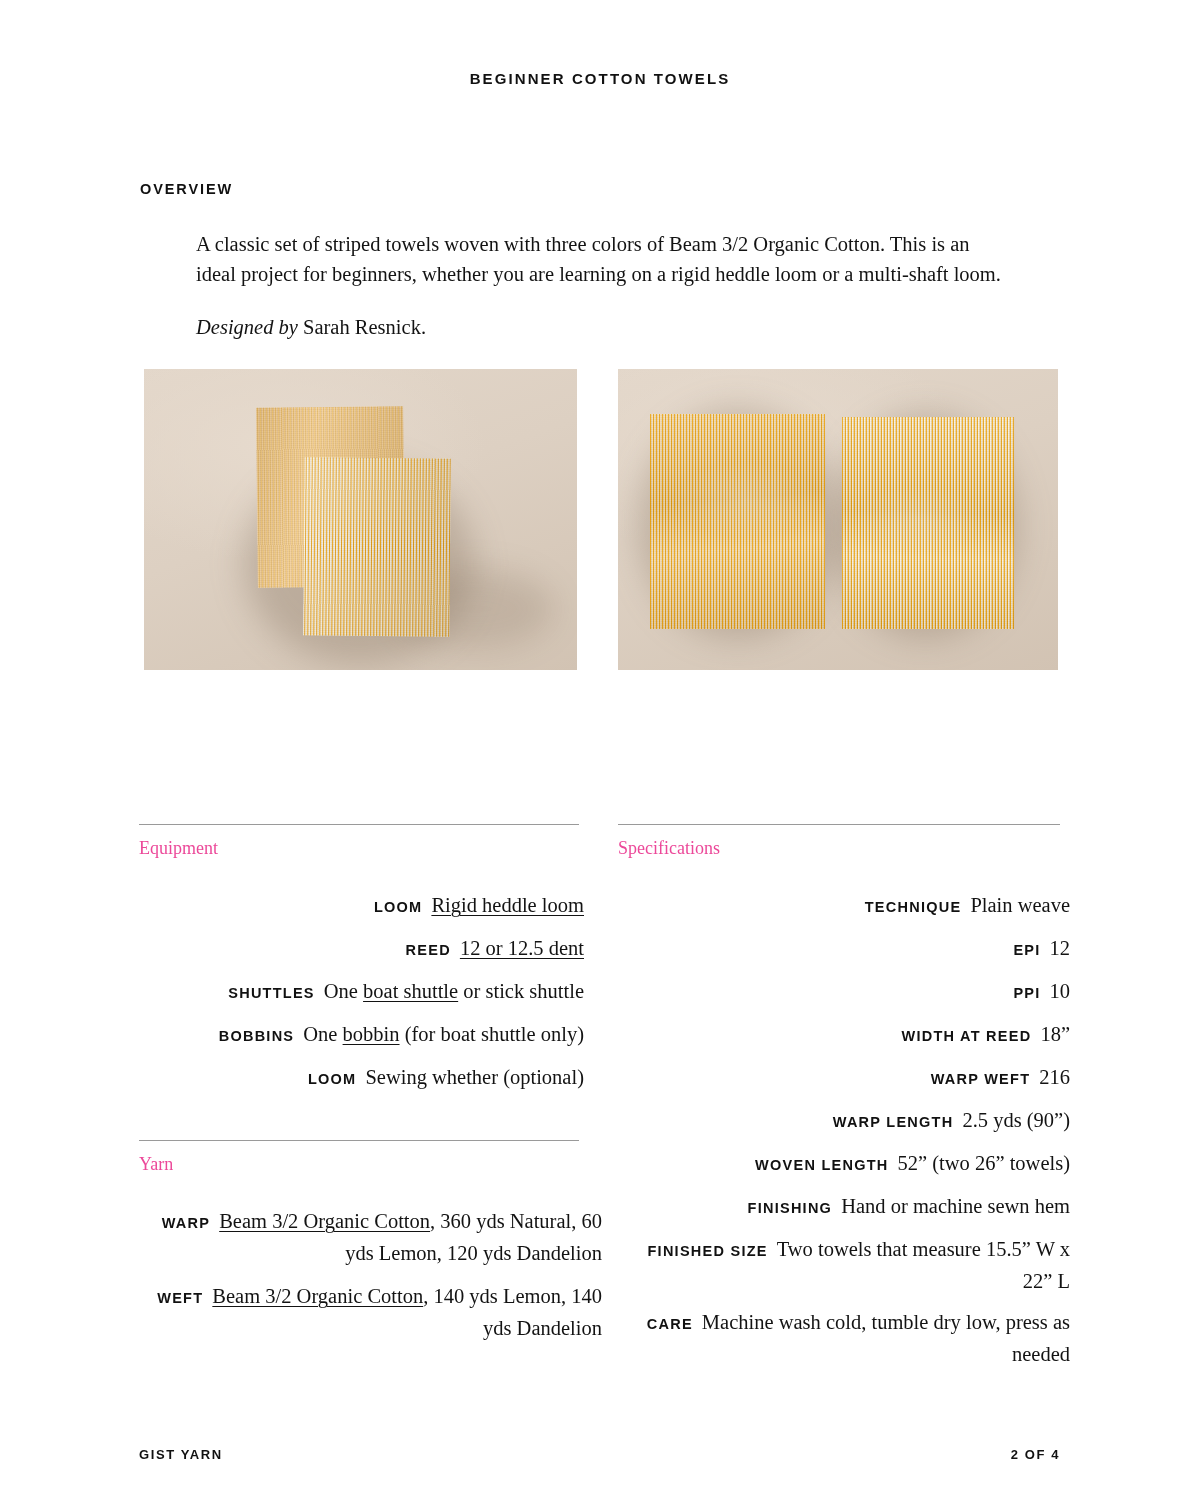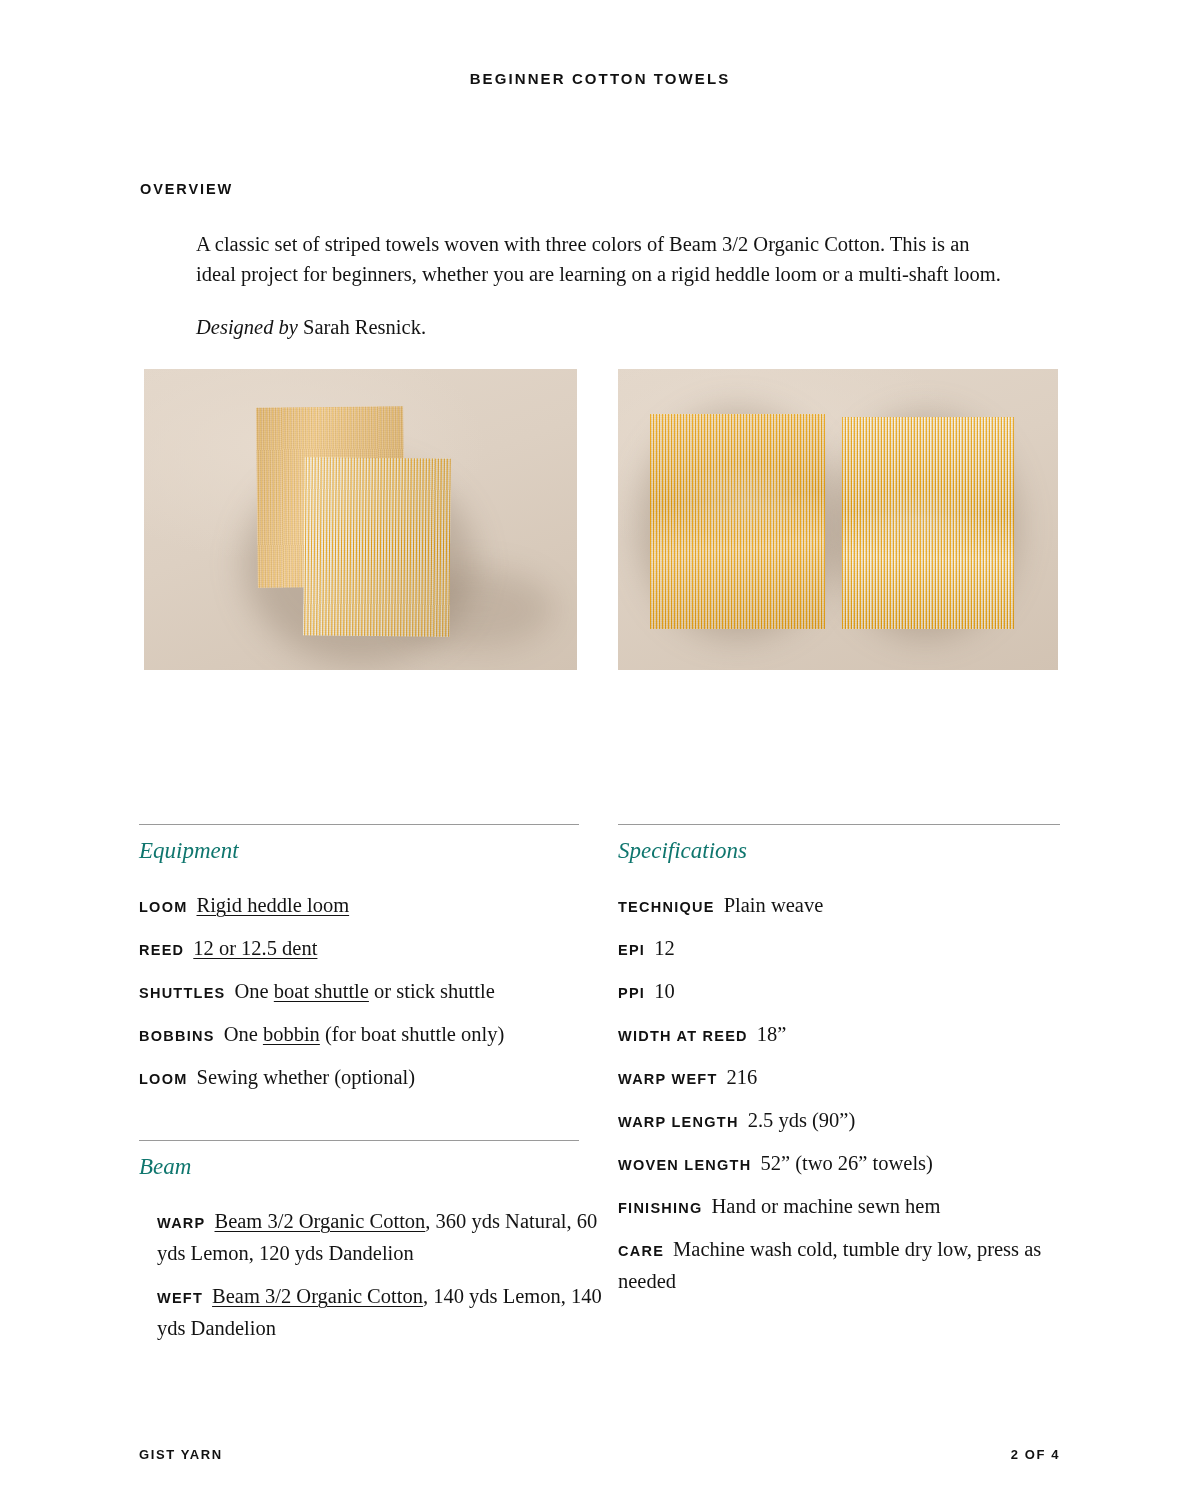--- a/index.html
+++ b/index.html
@@ -108,43 +108,43 @@
     position: absolute;
     height: 1px;
     background: #9a9a9a;
   }
   #rule-equipment      { left: 139px; top: 824px; width: 440px; }
   #rule-specifications { left: 618px; top: 824px; width: 442px; }
   #rule-yarn           { left: 139px; top: 1140px; width: 440px; }
 
   .col-title {
     position: absolute;
-    font-style: italic;
-    font-size: 23px;
-    color: #0f766e;
+    font-size: 18px;
+    color: #ec4899;
   }
   #title-equipment      { left: 139px; top: 838px; }
   #title-specifications { left: 618px; top: 838px; }
   #title-yarn           { left: 139px; top: 1154px; }
 
   .spec-list {
     position: absolute;
     margin: 0;
     padding: 0;
     list-style: none;
   }
   #list-equipment      { left: 139px; top: 890px; width: 445px; }
   #list-yarn           { left: 157px; top: 1206px; width: 445px; }
   #list-specifications { left: 618px; top: 890px; width: 452px; }
 
   .spec-list li {
     font-size: 20.5px;
     line-height: 30px;
     color: #131313;
     margin-bottom: 11px;
+    text-align: right;
   }
   #list-yarn li { margin-bottom: 13px; }
 
   .lbl {
     font-family: "Liberation Sans", sans-serif;
     font-weight: bold;
     font-size: 14.5px;
     letter-spacing: 1.25px;
     color: #111111;
     margin-right: 9px;
@@ -242,36 +242,37 @@
 
 <ul class="spec-list" id="list-equipment">
   <li><span class="lbl">LOOM</span><span></span><a class="lnk">Rigid heddle loom</a><span></span></li>
   <li><span class="lbl">REED</span><span></span><a class="lnk">12 or 12.5 dent</a><span></span></li>
   <li><span class="lbl">SHUTTLES</span><span>One </span><a class="lnk">boat shuttle</a><span> or stick shuttle</span></li>
   <li><span class="lbl">BOBBINS</span><span>One </span><a class="lnk">bobbin</a><span> (for boat shuttle only)</span></li>
   <li><span class="lbl">LOOM</span><span></span><a class="lnk"></a><span>Sewing whether (optional)</span></li>
 </ul>
 
 <div class="rule" id="rule-yarn"></div>
-<div class="col-title" id="title-yarn">Beam</div>
+<div class="col-title" id="title-yarn">Yarn</div>
 
 <ul class="spec-list" id="list-yarn">
   <li><span class="lbl">WARP</span><a class="lnk">Beam 3/2 Organic Cotton</a><span>, 360 yds Natural, 60 yds Lemon, 120 yds Dandelion</span></li>
   <li><span class="lbl">WEFT</span><a class="lnk">Beam 3/2 Organic Cotton</a><span>, 140 yds Lemon, 140 yds Dandelion</span></li>
 </ul>
 
 <div class="rule" id="rule-specifications"></div>
 <div class="col-title" id="title-specifications">Specifications</div>
 
 <ul class="spec-list" id="list-specifications">
   <li><span class="lbl">TECHNIQUE</span><span>Plain weave</span></li>
   <li><span class="lbl">EPI</span><span>12</span></li>
   <li><span class="lbl">PPI</span><span>10</span></li>
   <li><span class="lbl">WIDTH AT REED</span><span>18”</span></li>
   <li><span class="lbl">WARP WEFT</span><span>216</span></li>
   <li><span class="lbl">WARP LENGTH</span><span>2.5 yds (90”)</span></li>
   <li><span class="lbl">WOVEN LENGTH</span><span>52” (two 26” towels)</span></li>
   <li><span class="lbl">FINISHING</span><span>Hand or machine sewn hem</span></li>
+  <li><span class="lbl">FINISHED SIZE</span><span>Two towels that measure 15.5” W x 22” L</span></li>
   <li><span class="lbl">CARE</span><span>Machine wash cold, tumble dry low, press as needed</span></li>
 </ul>
 
 <div class="footer-item" id="footer-brand">GIST YARN</div>
 <div class="footer-item" id="footer-page">2 OF 4</div>
 
 </body></html>

